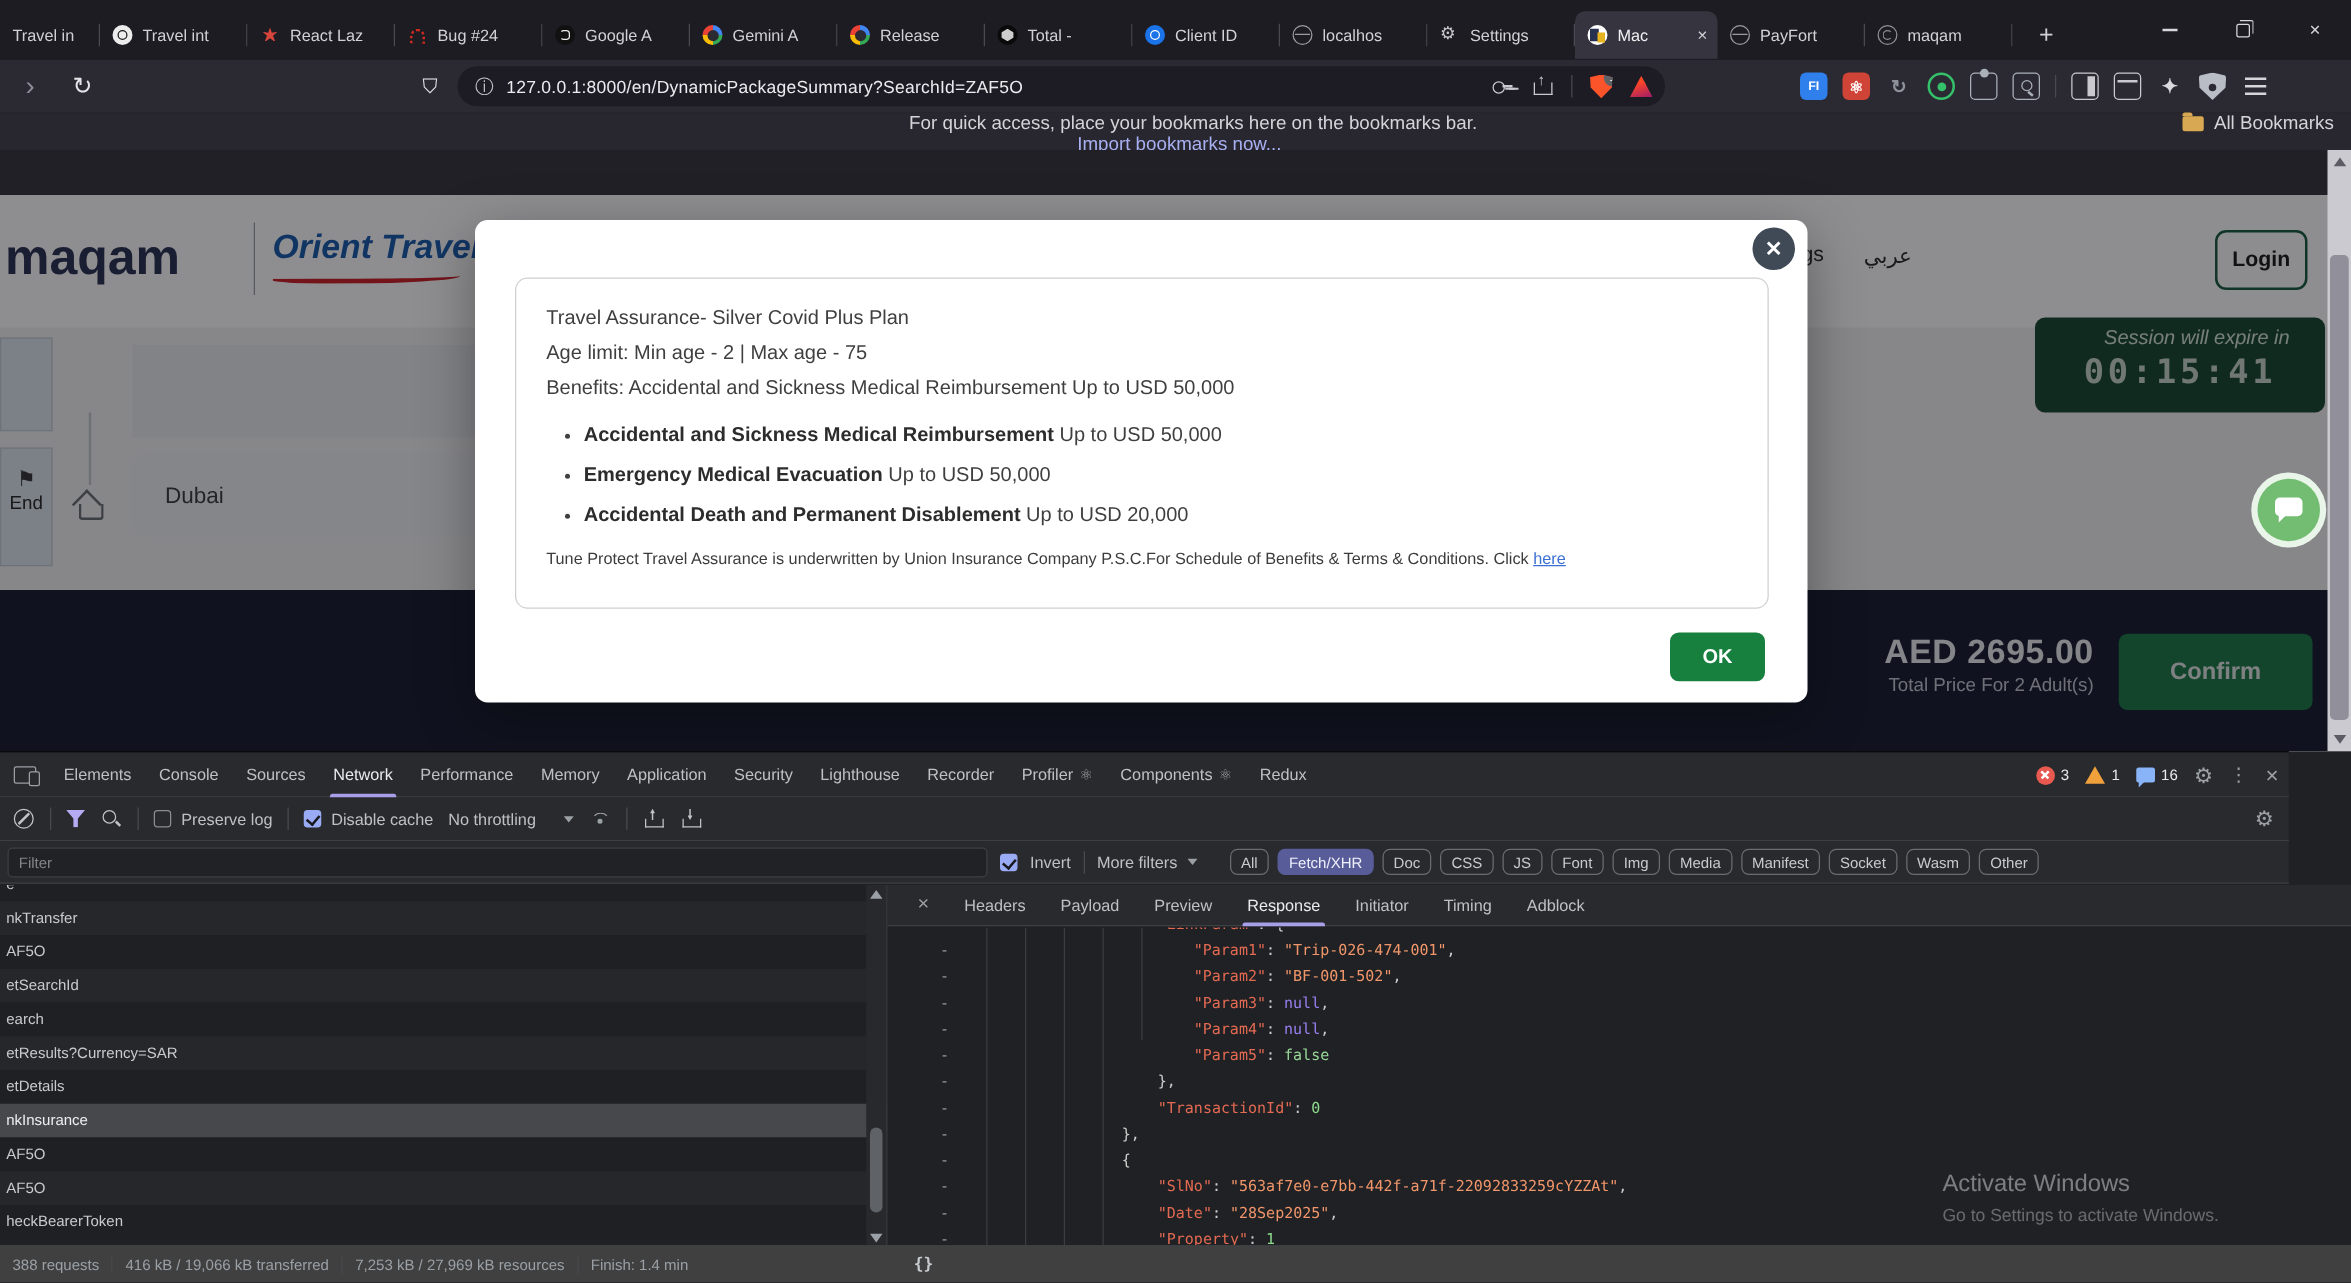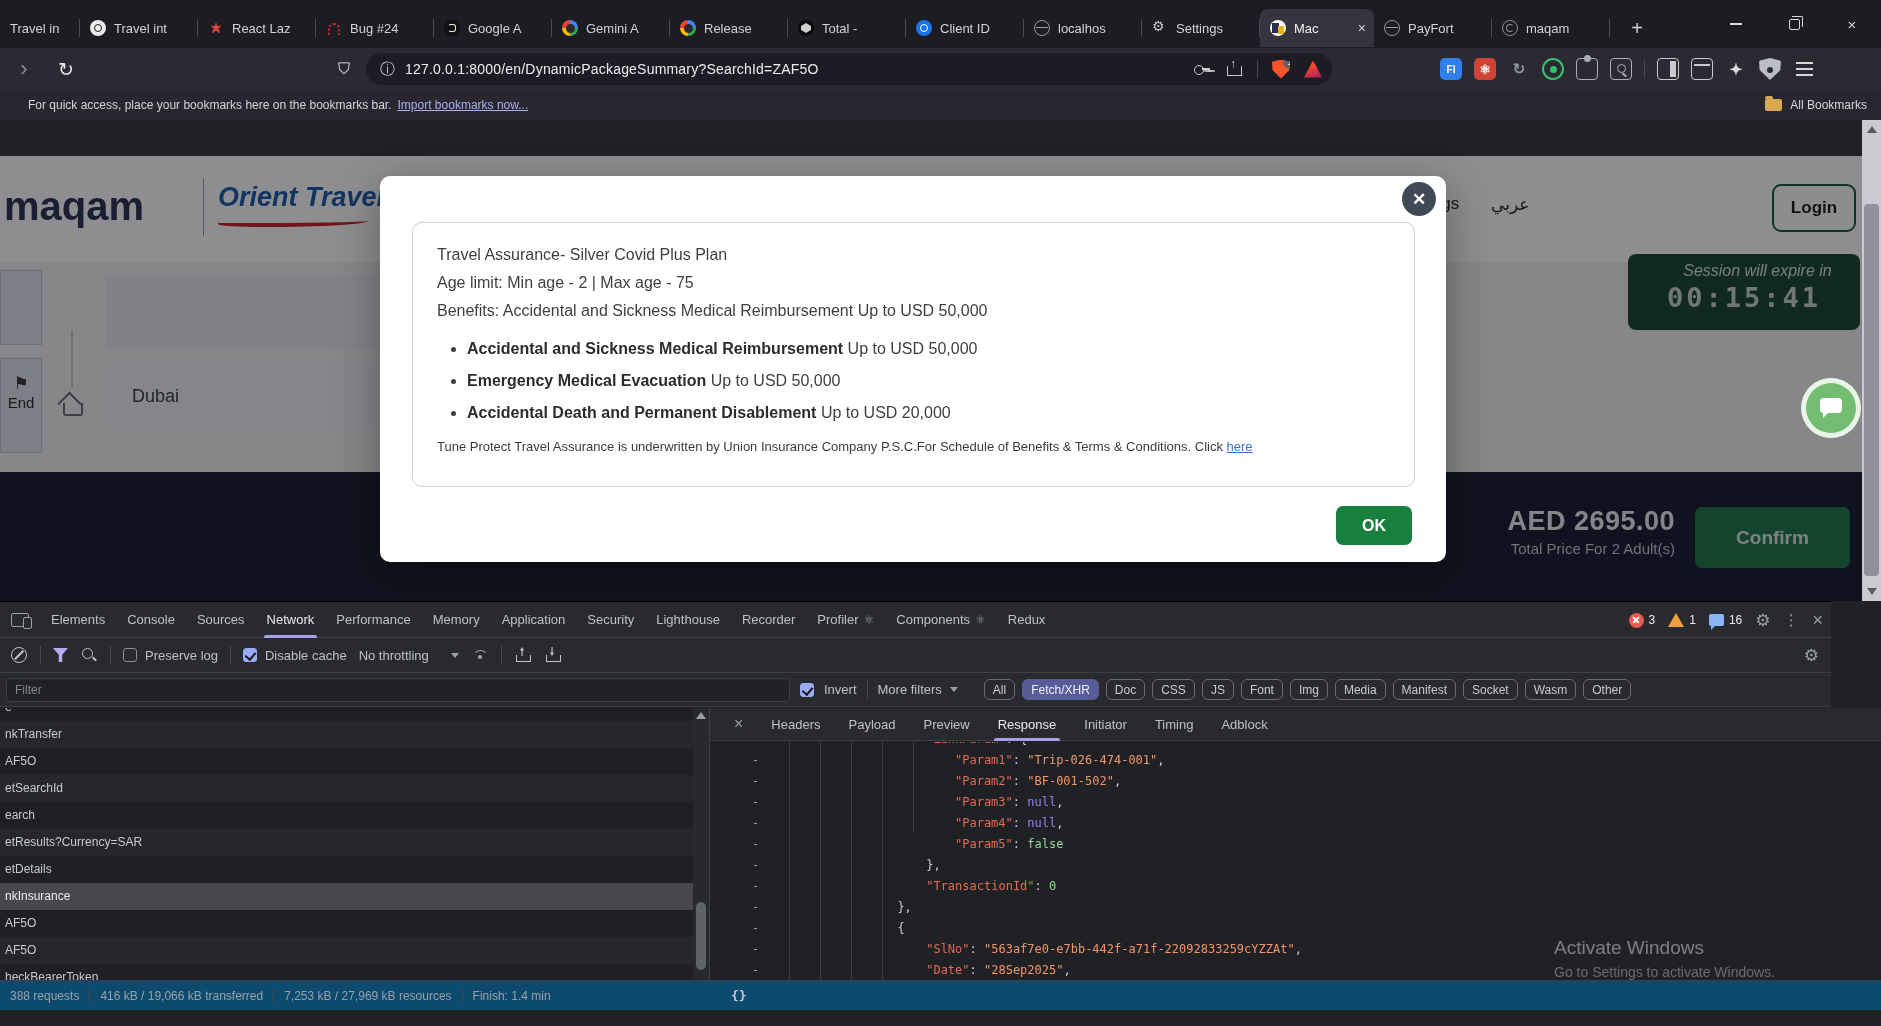--- a/index.html
+++ b/index.html
@@ -57,42 +57,42 @@
   .ext-target { border:2px solid #35c06a; border-radius:50%; } .ext-target::after{content:"";width:7px;height:7px;background:#35c06a;border-radius:50%;}
   .ext-puzzle { border:1.8px solid #aab0b8; border-radius:4px; } .ext-puzzle::after{content:"";position:absolute;top:-4px;left:7px;width:7px;height:7px;background:#aab0b8;border-radius:50%;}
   .ext-boxmag { border:1.8px solid #aab0b8; border-radius:4px; } .ext-boxmag::after{content:"";width:7px;height:7px;border:1.6px solid #aab0b8;border-radius:50%;margin-top:-2px;} .ext-boxmag::before{content:"";position:absolute;right:4px;bottom:3px;width:5px;height:1.6px;background:#aab0b8;transform:rotate(40deg);}
   .ext-panel { border:1.8px solid #c9c9cf; border-radius:4px; } .ext-panel::after{content:"";position:absolute;right:2px;top:2px;bottom:2px;width:6px;background:#c9c9cf;}
   .ext-card { border:1.8px solid #c9c9cf; border-radius:4px; } .ext-card::after{content:"";position:absolute;left:2px;top:5px;right:2px;height:1.8px;background:#c9c9cf;}
   .ext-spark { color:#d9d9de; font-size:16px; }
   .ext-shieldwifi { background:#b9bec6; clip-path:polygon(50% 0,100% 12%,97% 55%,50% 100%,3% 55%,0 12%); } .ext-shieldwifi::after{content:"";width:6px;height:6px;background:#2b2a33;border-radius:50%;margin-top:2px;}
   .burger { display:flex; flex-direction:column; gap:4px; } .burger span{width:17px;height:1.8px;background:#d6d6da;}
 
   
-  .bookbar { position:absolute; left:0; top:90px; width:1881px; height:30px; background:#28272f; display:flex; align-items:center; font-size:12px; color:#d4d4d9; }
+  .bookbar { position:absolute; left:0; top:90px; width:1881px; height:30px; background:#28272f; display:flex; align-items:center; font-size:15px; color:#d4d4d9;flex-direction:column; }
   .bookbar .hint { margin-left:28px; }
   .bookbar a { color:#a8b0f2; text-decoration:underline; margin-left:6px; }
   .allbm { position:absolute; right:14px; display:flex; align-items:center; gap:8px; }
   .folder-ic { width:17px; height:12px; background:#d8a952; border-radius:2px; position:relative; }
   .folder-ic::after { content:""; position:absolute; left:0; top:-3px; width:8px; height:3px; background:#d8a952; border-radius:2px 2px 0 0; }
 
   
   .page { position:absolute; left:0; top:120px; width:1881px; height:481px; background:#f2f3f5; overflow:hidden; }
   .darkstrip { position:absolute; left:0; top:0; width:1881px; height:36px; background:#3a3840; }
   .siteheader { position:absolute; left:0; top:36px; width:1881px; height:106px; background:#ffffff; }
   .logo-maqam { position:absolute; left:4px; top:28px; font-size:40px; font-weight:800; letter-spacing:0px; color:#2c3354; }
   .logo-div { position:absolute; left:203px; top:22px; width:1px; height:58px; background:#9aa0a6; }
   .logo-orient { position:absolute; left:218px; top:26px; font-size:27px; font-style:italic; font-weight:800; color:#1d5dae; }
   .orient-swoosh { position:absolute; left:218px; top:62px; width:150px; height:9px; border-bottom:4px solid #cc2229; border-radius:0 0 90% 40%; }
   .nav-frag { position:absolute; top:38px; font-size:17px; color:#2e2e2e; }
   .lang { position:absolute; left:1491px; top:38px; font-size:17px; color:#2e2e2e; }
   .phonebtn { position:absolute; left:1563px; top:30px; width:196px; height:44px; background:#14532d; border-radius:7px; color:#fff; display:flex; align-items:center; justify-content:center; gap:8px; font-size:15px; font-weight:600; }
   .phone-ic { width:10px; height:17px; border:1.6px solid #fff; border-radius:2.5px; position:relative; }
   .phone-ic::after { content:""; position:absolute; left:2.5px; bottom:1px; width:3px; height:1.5px; background:#fff; }
   .caret { width:0; height:0; border-left:5px solid transparent; border-right:5px solid transparent; border-top:6px solid #fff; margin-left:4px; }
-  .loginbtn { position:absolute; left:1772px; top:28px; width:84px; height:48px; background:#fdfdfd; border:2px solid #1b5e3f; border-radius:9px; color:#1c1c1c; font-size:17px; font-weight:700; display:flex; align-items:center; justify-content:center; }
+  .loginbtn { position:absolute; left:1772px; top:28px; width:74px; height:48px; background:#fdfdfd; border:2px solid #1b5e3f; border-radius:9px; color:#1c1c1c; font-size:17px; font-weight:700; display:flex; align-items:center; justify-content:center; }
   .sessionbox { position:absolute; left:1628px; top:98px; width:232px; height:76px; background:#1c4a34; border-radius:8px; text-align:center; color:#d5e3da; padding-top:8px; }
   .sess-label { font-style:italic; font-size:16px;padding-left:27px; }
   .sess-time { font-family:"DejaVu Sans Mono", monospace; font-size:27px; font-weight:bold; letter-spacing:3px; color:#c9d6cd; margin-top:2px; }
   .widebar { position:absolute; left:106px; top:156px; width:280px; height:74px; background:#e9ebee; border-radius:0 8px 8px 0; }
   .leftbox1 { position:absolute; left:0; top:150px; width:42px; height:75px; background:#dfe7ee; border:1px solid #c2ccd4; }
   .leftbox2 { position:absolute; left:0; top:238px; width:42px; height:95px; background:#dfe7ee; border:1px solid #c2ccd4; text-align:center; color:#2b2b2b; font-size:15px; }
   .flag-ic { font-size:17px; color:#3a3a3a; margin-top:14px; }
   .vline { position:absolute; left:71px; top:210px; width:2px; height:58px; background:#c6c9cc; }
   .home-ic { position:absolute; left:60px; top:274px; width:24px; height:22px; }
   .home-ic::before { content:""; position:absolute; left:3px; top:9px; width:16px; height:11px; border:2px solid #6b7075; border-top:none; border-radius:0 0 3px 3px; }
@@ -199,21 +199,21 @@
   .guide { position:absolute; top:0; bottom:0; width:1px; background:#3a3d42; }
   .resplines { position:relative; margin-top:-13px; font-family:"DejaVu Sans Mono", monospace; font-size:12px; }
   .rl { position:relative; height:21px; line-height:21px; white-space:pre; }
   .rl .dash { position:absolute; left:42px; color:#9aa0a6; }
   .seg-key { color:#e36a52; } .seg-str { color:#f0966a; } .seg-atom { color:#9a7ff0; }
   .seg-bool { color:#98d898; } .seg-num { color:#8dd98d; } .seg-pun { color:#cdcdcd; }
   .watermark { position:absolute; left:844px; top:195px; color:rgba(255,255,255,.42); }
   .wm1 { font-size:19px; }
   .wm2 { font-size:14px; color:rgba(255,255,255,.33); margin-top:5px; }
 
-  .dt-status { position:absolute; left:0; bottom:16px; width:1881px; height:30px; background:#0c4a6e; border-top:1px solid #3c4043; display:flex; align-items:center; font-size:12px; color:#9aa0a6; }
+  .dt-status { position:absolute; left:0; bottom:0; width:1881px; height:30px; background:#404040; border-top:1px solid #3c4043; display:flex; align-items:center; font-size:12px; color:#9aa0a6; }
   .st-seg { margin-left:10px; white-space:nowrap; }
   .st-div { width:1px; height:14px; background:#47484c; margin-left:10px; }
   .fmt { position:absolute; left:731px; font-family:"DejaVu Sans Mono", monospace; font-size:13px; color:#c7cacf; font-weight:bold; }
 </style>
 </head>
 <body>
 
 <div class="screen">
 
   <div class="tabstrip">

